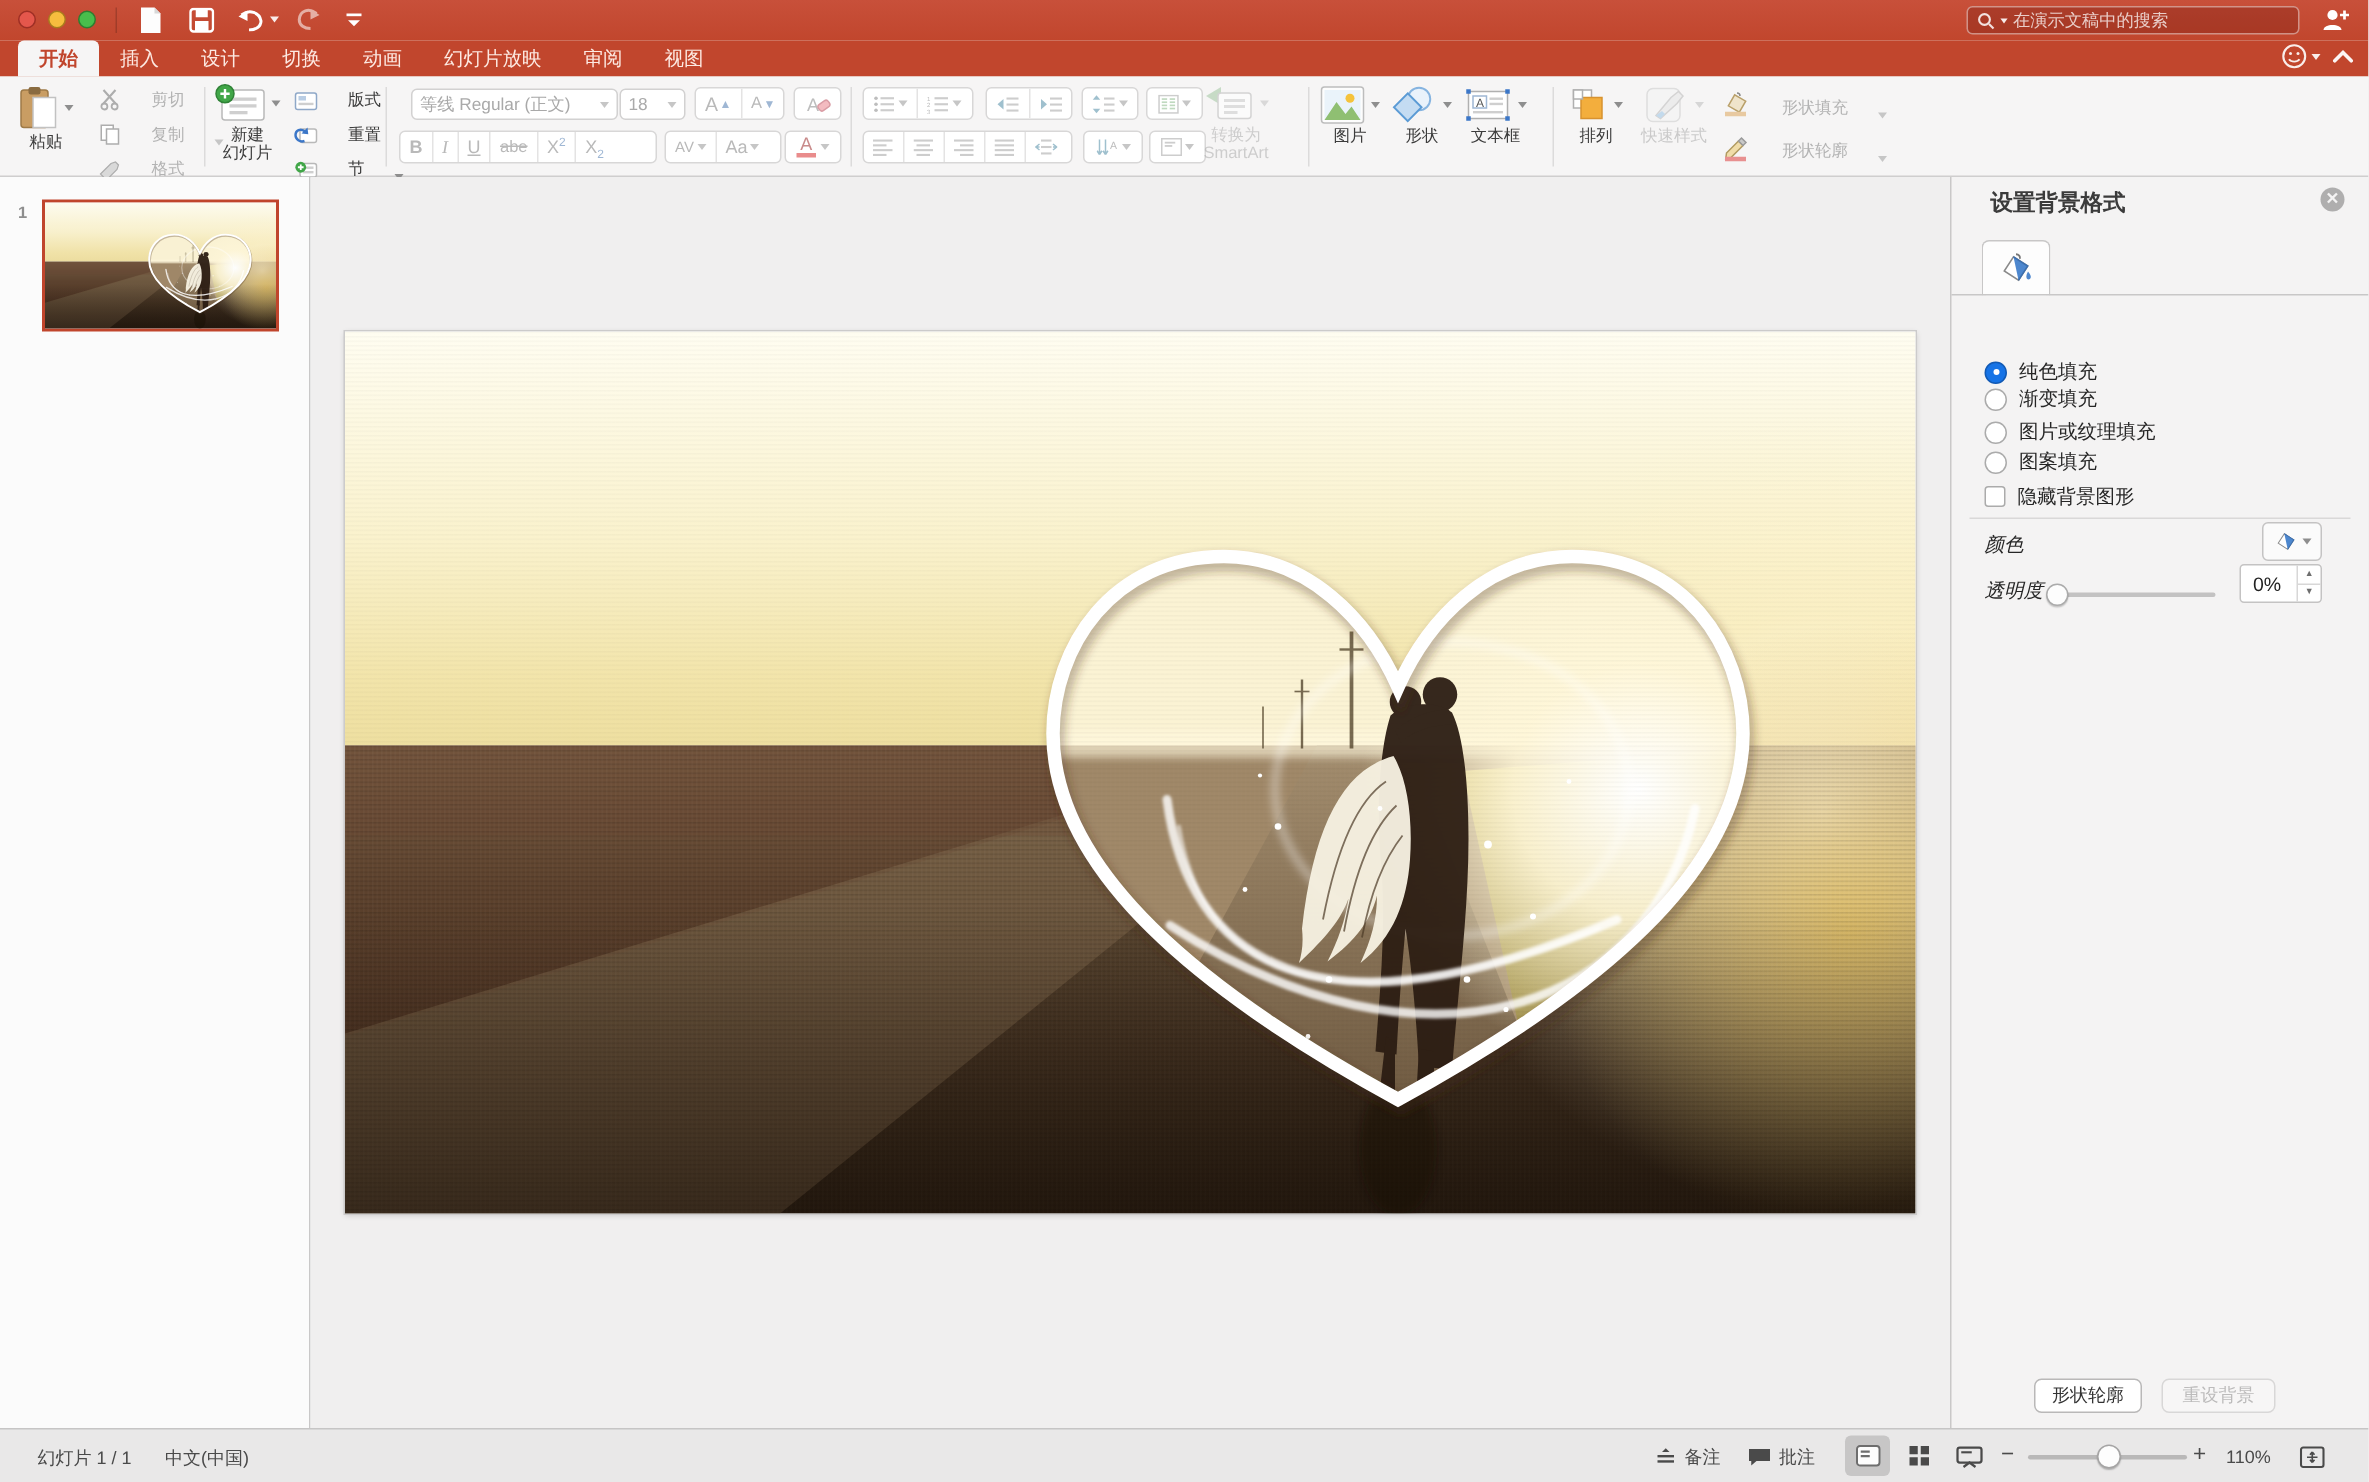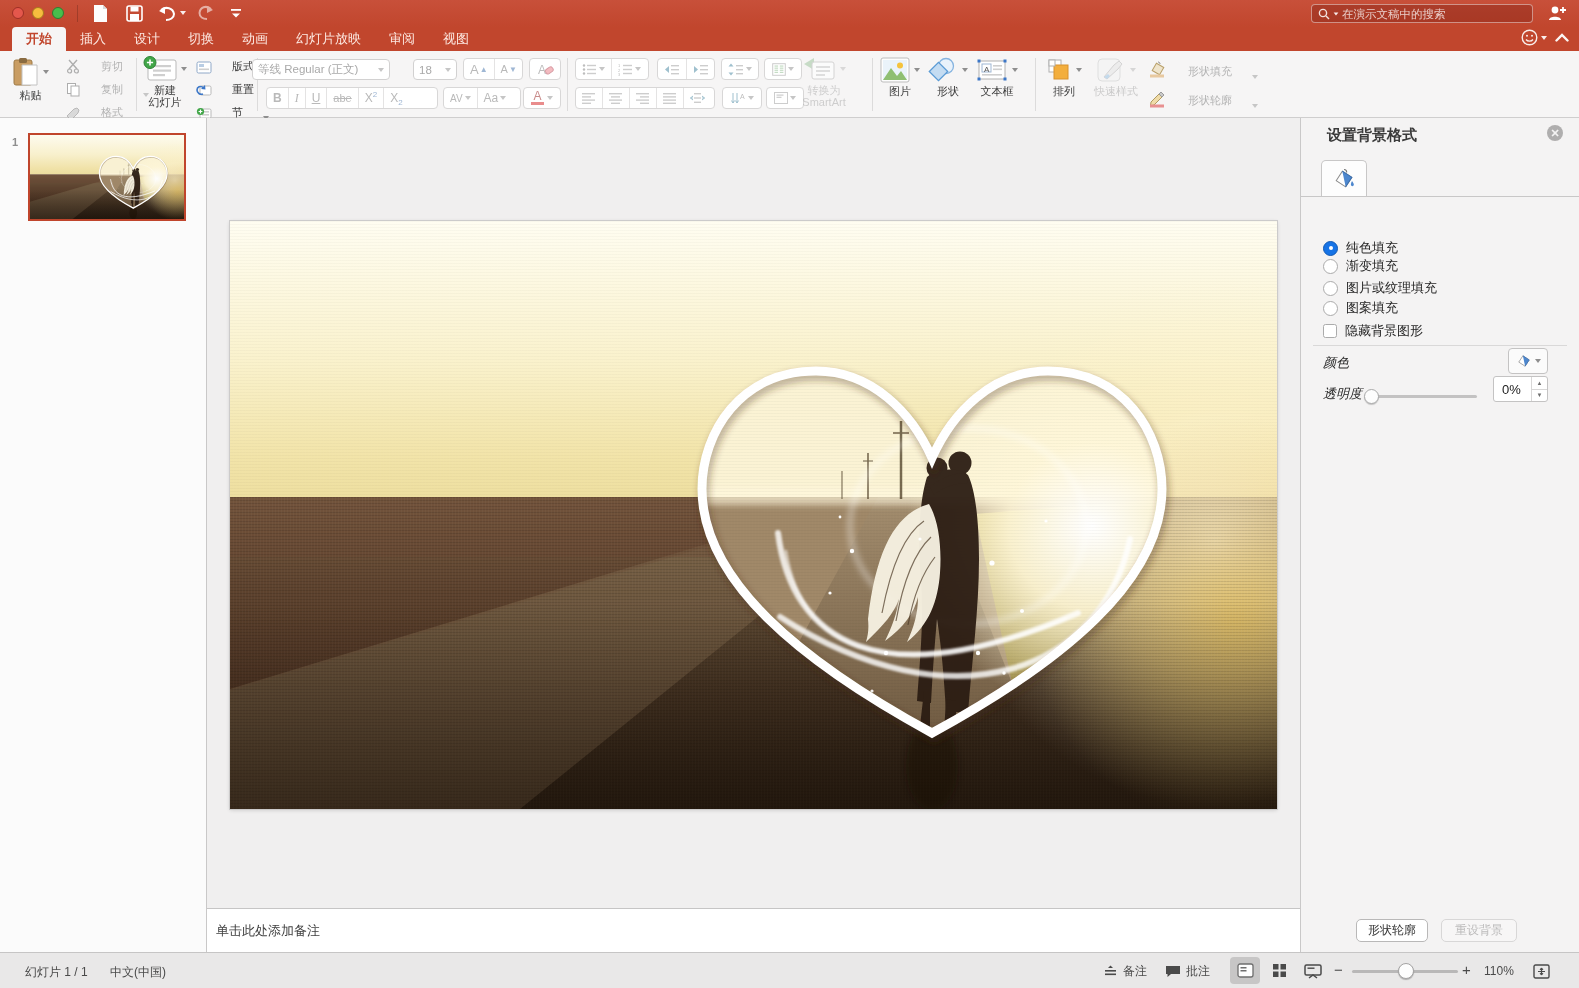--- a/index.html
+++ b/index.html
@@ -415,21 +415,21 @@
       <rect x="6" y="4" width="7" height="1.6" fill="#CFCFCF"></rect>
         <rect x="6" y="7" width="7" height="1.6" fill="#CFCFCF"></rect>
       <circle cx="4.5" cy="4.5" r="3.6" fill="#41A648"></circle>
         <path d="M4.5 2.6 v3.8 M2.6 4.5 h3.8" stroke="#FFF" stroke-width="1.2"></path>
     </svg>
     <span>节</span>
     <span class="caret"></span>
   </div>
   <div class="rsep" style="left:257px"></div>
 
-  <div class="combo" style="left:252px; top:8px; width:138px">
+  <div class="combo" style="left:274px; top:8px; width:138px">
     <span>等线 Regular (正文)</span>
     <span class="caret dis"></span>
   </div>
   <div class="combo" style="left:413px; top:8px; width:44px">
     <span>18</span>
     <span class="caret dis"></span>
   </div>
   <div class="seg" style="left:463px; top:7px; width:60px">
     <div class="sbtn" style="gap:1px">
       <span style="font-size:13px">A</span>
@@ -729,23 +729,20 @@
       </svg>
     </div>
   </div>
 
   <div class="editor">
     <div class="slide-canvas">
       <svg viewBox="0 0 1047 588" width="1047" height="588">
         <use href="#slideScene"></use>
       </svg>
     </div>
-    <div class="notes-pane">
-      <div class="ph">单击此处添加备注</div>
-    </div>
   </div>
 
   <div class="panel">
     <div class="panel-title">设置背景格式</div>
     <div class="panel-close">✕</div>
     <div class="panel-tab">
       <svg width="24" height="22" viewBox="0 0 24 22">
         <path d="M4 11 L12 3 L20 11 L12 19 Z" fill="#FFFFFF" stroke="#8A8A8A" transform="rotate(-12 12 11)"></path>
         <path d="M12 3 L20 11 L12 19" fill="#4D87CE" stroke="#3C6FAE" transform="rotate(-12 12 11)"></path>
         <path d="M12 1.5 C14 1.5 14.8 3 14.6 4.5" fill="none" stroke="#777" stroke-width="1.2"></path>

